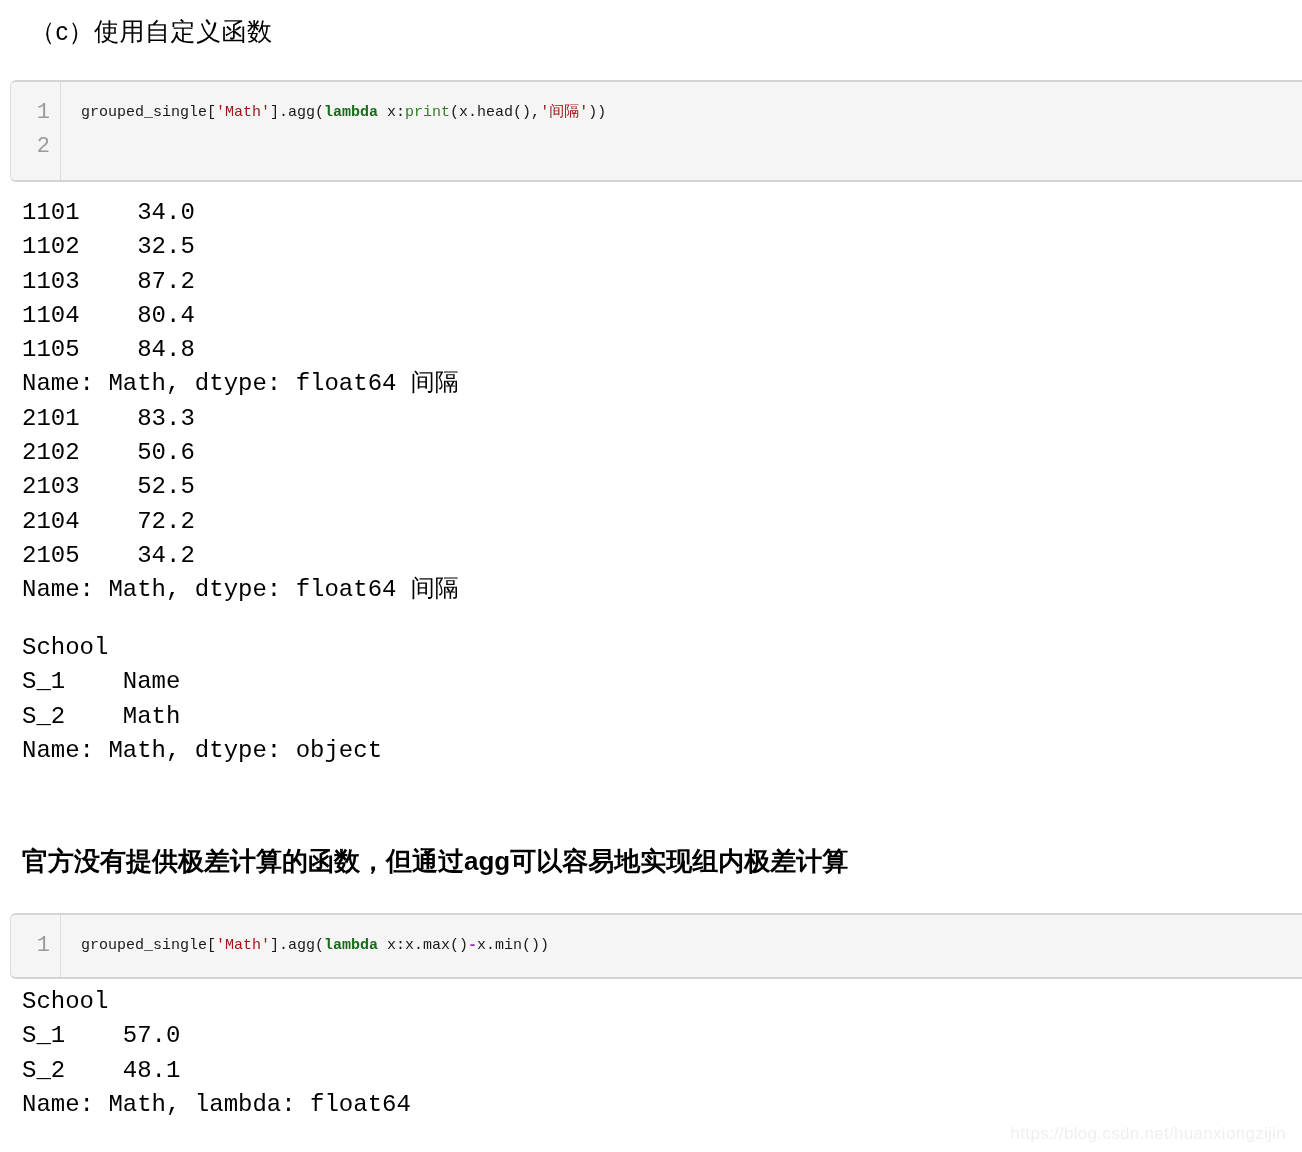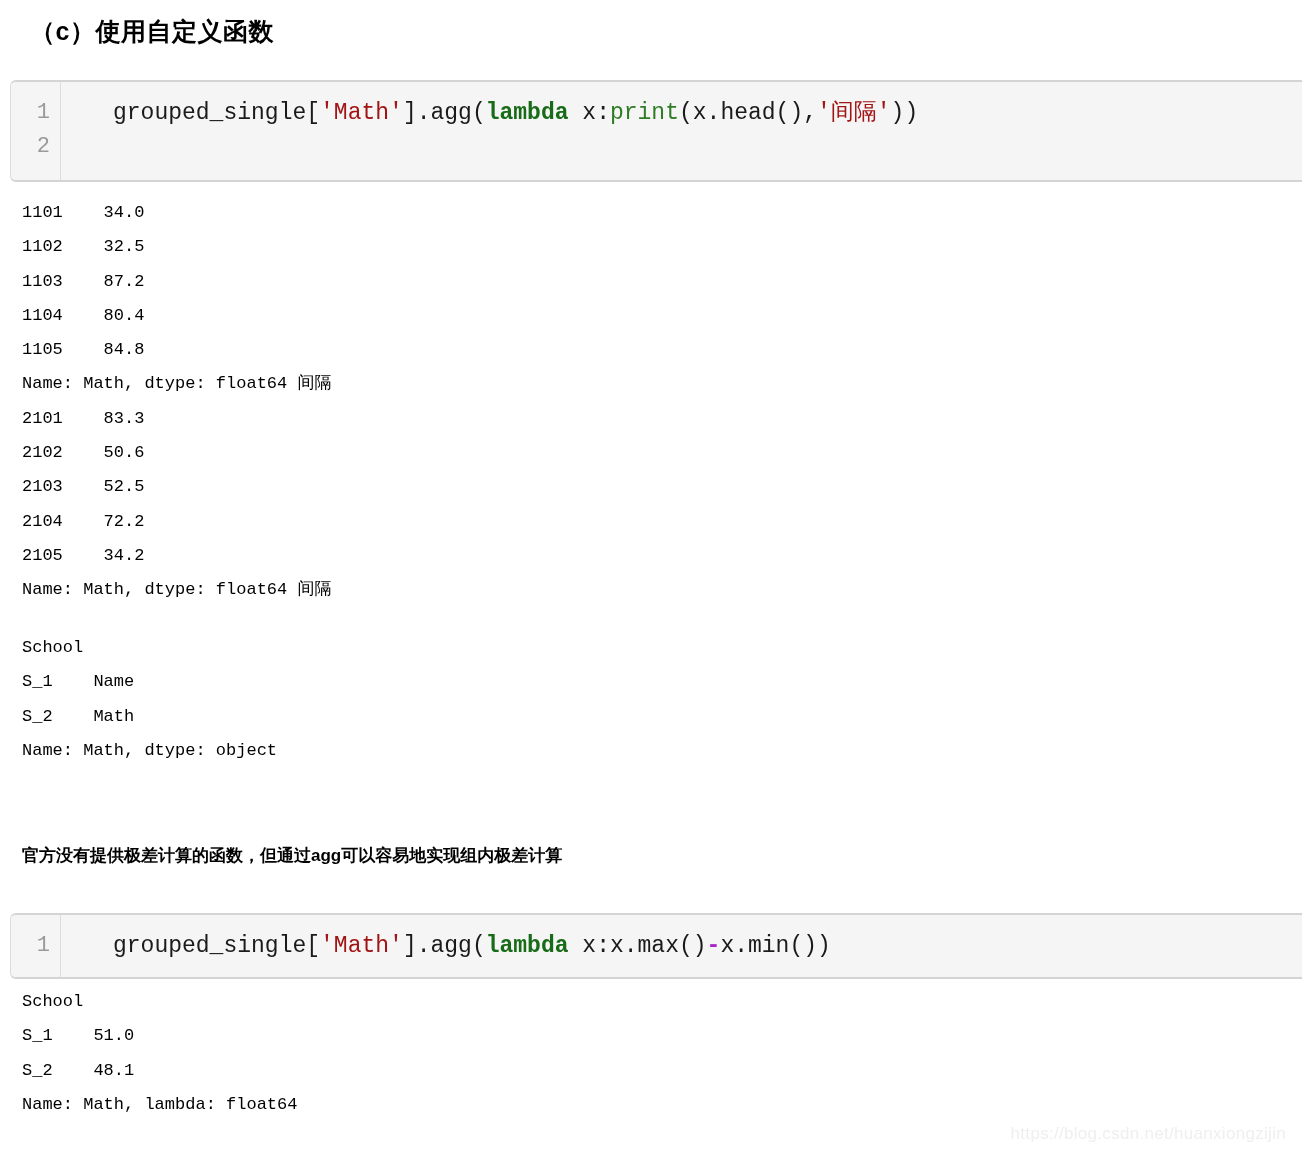--- a/index.html
+++ b/index.html
@@ -15,30 +15,30 @@
     color: #000000;
     overflow: hidden;
   }
 
   
   .section-title {
     position: absolute;
     left: 30px;
     top: 16px;
     font-size: 25px;
-    font-weight: bold;
+    font-weight: normal;
     letter-spacing: 0.5px;
     line-height: 1.2;
     white-space: nowrap;
     color: #000;
   }
   .body-heading {
     position: absolute;
     left: 22px;
-    font-size: 17px;
+    font-size: 26px;
     font-weight: bold;
     line-height: 1.3;
     white-space: nowrap;
     color: #000;
   }
 
   
   .codeblock {
     position: absolute;
     left: 10px;
@@ -72,43 +72,42 @@
     user-select: none;
   }
   .code-lines {
     flex: 1 1 auto;
     padding: 14px 0 14px 20px;
     box-sizing: border-box;
     overflow: hidden;
   }
   .code-line {
     font-family: "Liberation Mono", "DejaVu Sans Mono", monospace;
-    font-size: 23px;
+    font-size: 15px;
     line-height: 34px;
     white-space: pre;
     color: #1a1a1a;
     letter-spacing: 0px;
-    margin-left: 32px;
   }
   .tok-str   { color: #a11515; }
   .tok-kw    { color: #186c18; font-weight: bold; }
   .tok-fn    { color: #2e7d24; }
   .tok-op    { color: #a626c7; font-weight: bold; }
   .tok-comment {
     color: #457b7b;
     font-style: italic;
     font-family: "Liberation Mono", "DejaVu Sans Mono", monospace;
   }
 
   
   .output {
     position: absolute;
     left: 22px;
     font-family: "Liberation Mono", "DejaVu Sans Mono", monospace;
-    font-size: 17px;
+    font-size: 24px;
     line-height: 34.3px;
     white-space: pre;
     color: #000000;
   }
 
   
   .watermark {
     position: absolute;
     right: 16px;
     bottom: 8px;
@@ -158,17 +157,17 @@
 <div class="codeblock" style="top: 913px; height: 66px;">
   <div class="gutter">
     <span class="ln">1</span>
   </div>
   <div class="code-lines">
     <div class="code-line"><span>grouped_single[</span><span class="tok-str">'Math'</span><span>].agg(</span><span class="tok-kw">lambda</span><span> x:x.max()</span><span class="tok-op">-</span><span>x.min())</span></div>
   </div>
 </div>
 
 <div class="output" style="top: 985px;"><span>School</span>
-<span>S_1    51.0</span>
+<span>S_1    57.0</span>
 <span>S_2    48.1</span>
 <span>Name: Math, lambda: float64</span></div>
 
 <div class="watermark">https://blog.csdn.net/huanxiongzijin</div>
 
 </body></html>

